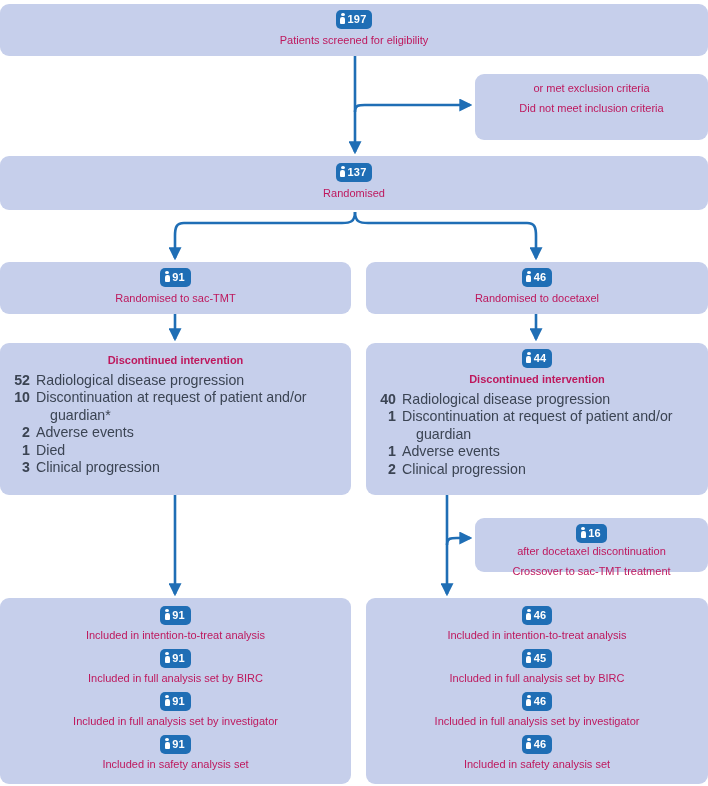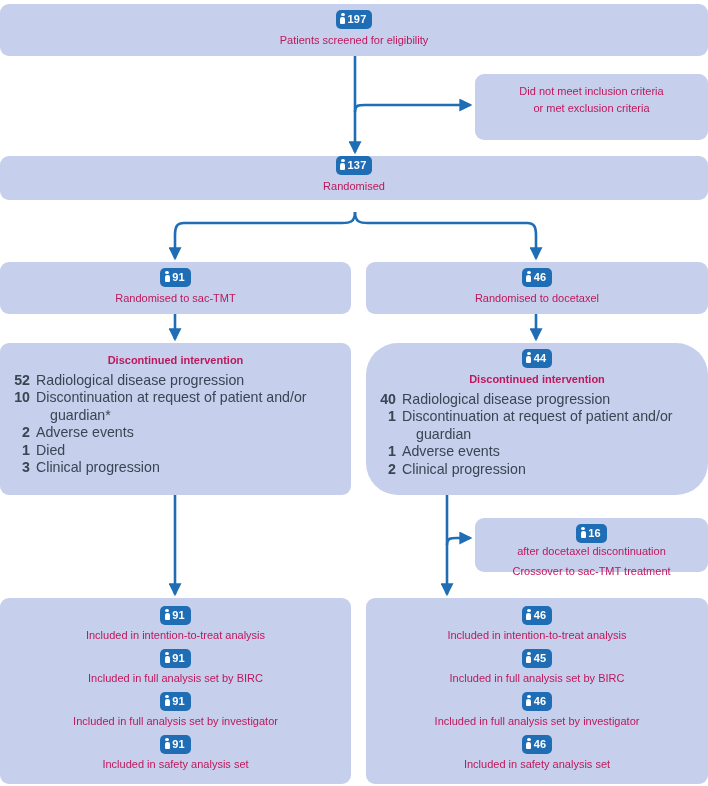--- a/index.html
+++ b/index.html
@@ -138,25 +138,25 @@
   .analysis-row + .analysis-row {
     margin-top: 5px;
   }
   .analysis-row .caption {
     margin-top: 2px;
   }
 
   
   #box-screened   { left: 0px;   top: 4px;   width: 708px; height: 52px; padding-top: 6px; }
   #box-excluded   { left: 475px; top: 74px;  width: 233px; height: 66px; padding-top: 6px; }
-  #box-randomised { left: 0px;   top: 156px; width: 708px; height: 44px; }
+  #box-randomised { left: 0px;   top: 156px; width: 708px; height: 54px; padding-top: 7px; }
   #box-arm-left   { left: 0px;   top: 262px; width: 351px; height: 52px; padding-top: 6px; }
   #box-arm-right  { left: 366px; top: 262px; width: 342px; height: 52px; padding-top: 6px; }
   #box-disc-left  { left: 0px;   top: 343px; width: 351px; height: 152px; padding-top: 6px; }
-  #box-disc-right { left: 366px; top: 343px; width: 342px; height: 152px; padding-top: 6px; border-radius: 32px; }
+  #box-disc-right { left: 366px; top: 343px; width: 342px; height: 152px; padding-top: 6px; }
   #box-crossover  { left: 475px; top: 518px; width: 233px; height: 54px; padding-top: 6px; }
   #box-final-left { left: 0px;   top: 598px; width: 351px; height: 186px; padding-top: 8px; }
   #box-final-right{ left: 366px; top: 598px; width: 342px; height: 186px; padding-top: 8px; }
 </style>
 </head>
 <body>
 
 <div id="diagram">
 
   <svg id="connectors" viewBox="0 0 708 786" width="708" height="786">
@@ -187,22 +187,22 @@
   </svg>
 
   <div class="box box-center" id="box-screened">
     <div class="badge-line">
       <span class="badge"><span class="person"></span><span>197</span></span>
     </div>
     <div class="caption">Patients screened for eligibility</div>
   </div>
 
   <div class="box box-center" id="box-excluded">
+    <div class="caption" style="margin-top:0">or met exclusion criteria</div>
     <div class="caption">Did not meet inclusion criteria</div>
-    <div class="caption" style="margin-top:0">or met exclusion criteria</div>
   </div>
 
   <div class="box box-center" id="box-randomised">
     <div class="badge-line">
       <span class="badge"><span class="person"></span><span>137</span></span>
     </div>
     <div class="caption">Randomised</div>
   </div>
 
   <div class="box box-center" id="box-arm-left">

